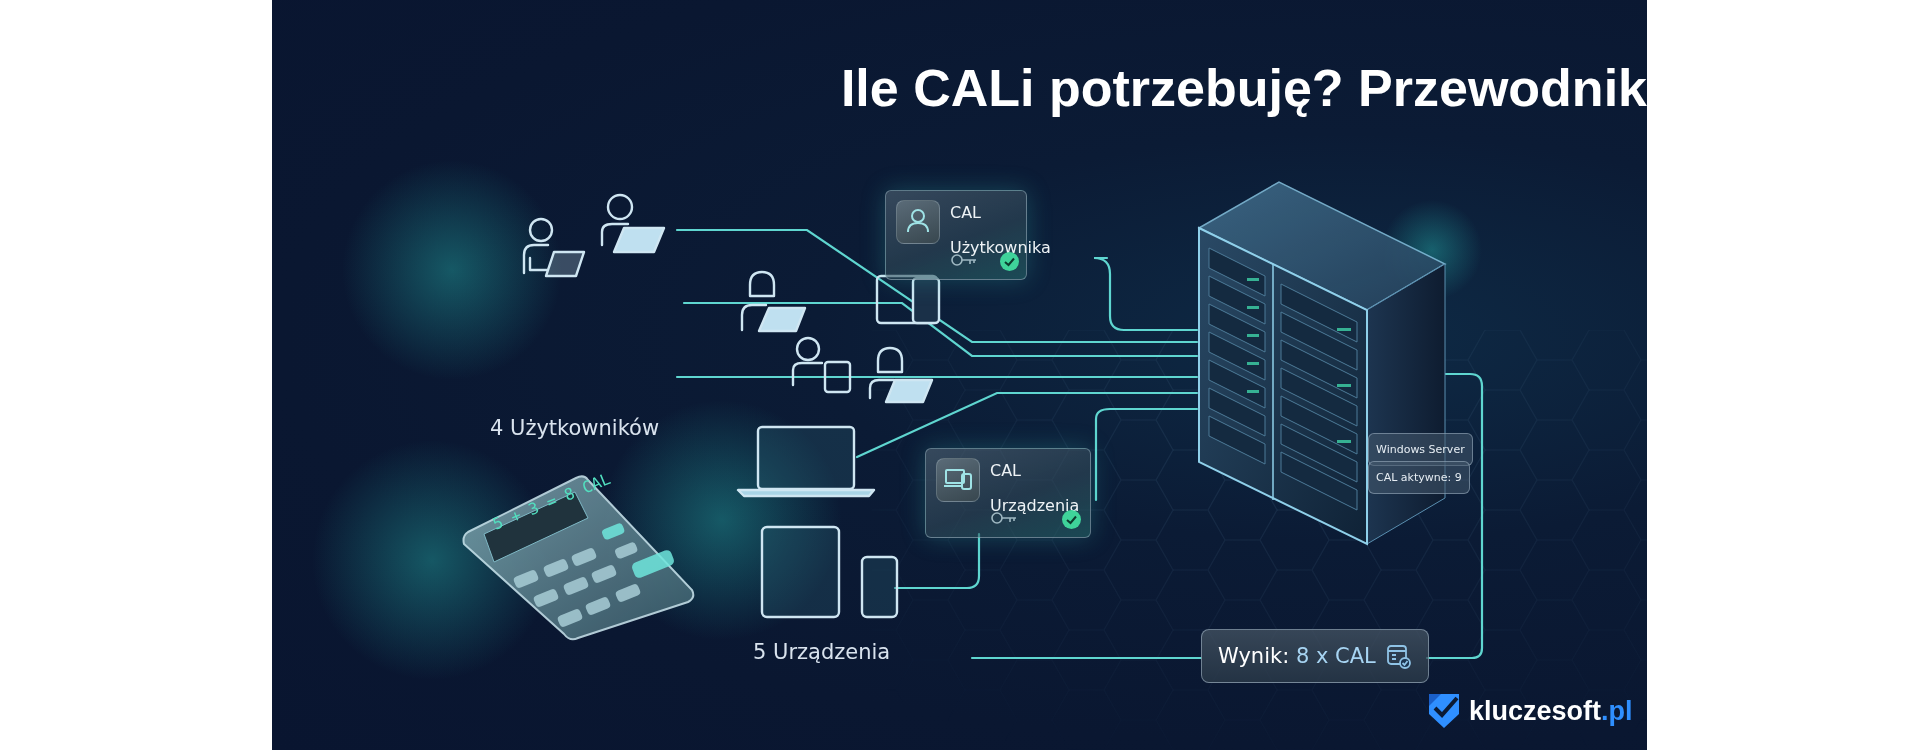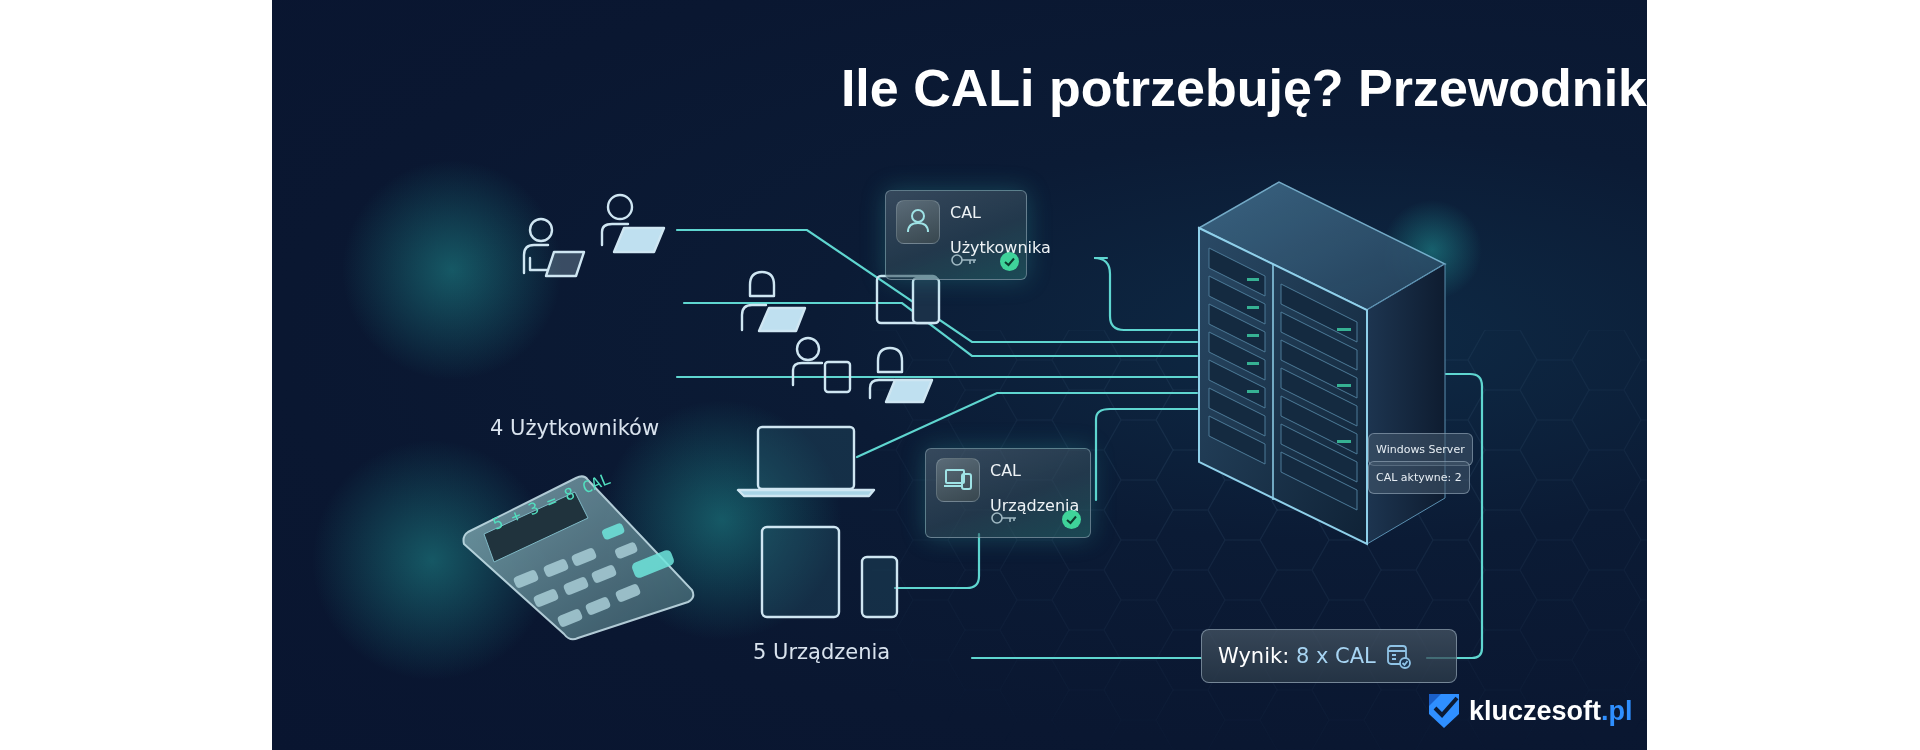--- a/index.html
+++ b/index.html
@@ -20,21 +20,21 @@
   .card .t1, .card .t2 { position:absolute; left:64px; color:#eef3f6; font-size:16px; font-family:"DejaVu Sans", sans-serif; }
   .card .t1 { top:12px; }
   .card .t2 { top:47px; }
   .check { position:absolute; width:19px; height:19px; border-radius:50%; background:#3fd39a; }
   .check svg { position:absolute; left:0; top:0; }
   .pill { position:absolute; border-radius:6px; border:1px solid rgba(170,190,205,0.5);
           background:rgba(70,90,110,0.55); color:#e6edf3; font-size:11px; padding:9px 7px;
           font-family:"DejaVu Sans", sans-serif; white-space:nowrap; }
   .result { position:absolute; left:929px; top:629px; width:226px; height:52px; border-radius:8px;
           border:1.5px solid rgba(170,190,205,0.55);
-          background: linear-gradient(180deg, rgba(70,85,100,0.75), rgba(45,60,75,0.75)); padding-left: 28px; }
+          background: linear-gradient(180deg, rgba(70,85,100,0.75), rgba(45,60,75,0.75)); }
   .result .lbl { position:absolute; left:16px; top:14px; font-size:21px; color:#ffffff; font-family:"DejaVu Sans", sans-serif; }
   .result .val { color:#a7d4f2; }
   .logo { position:absolute; left:1155px; top:690px; height:44px; }
   .logo .txt { position:absolute; left:42px; top:6px; font-size:27px; font-weight:bold; color:#ffffff; white-space:nowrap; }
   .logo .txt .tld { color:#2f8fff; }
 </style>
 </head>
 <body>
 
 <div class="panel">
@@ -232,21 +232,21 @@
       <rect x="60" y="156" width="12" height="3"></rect>
         <rect x="60" y="184" width="12" height="3"></rect>
       <rect x="60" y="212" width="12" height="3"></rect>
         <rect x="150" y="150" width="14" height="3"></rect>
       <rect x="150" y="206" width="14" height="3"></rect>
         <rect x="150" y="262" width="14" height="3"></rect>
     </g>
   </svg>
 
   <div class="pill" style="left:1096px; top:433px;">Windows Server</div>
-  <div class="pill" style="left:1096px; top:461px;">CAL aktywne: 2</div>
+  <div class="pill" style="left:1096px; top:461px;">CAL aktywne: 9</div>
 
 
   <div class="result">
     <div class="lbl">
       <span>Wynik: </span><span class="val">8 x CAL</span>
     </div>
     <svg style="position:absolute; left:184px; top:14px;" width="28" height="26">
       <g fill="none" stroke="#8fc3e6" stroke-width="1.8">
         <rect x="2" y="2" width="18" height="18" rx="3"></rect>
         <path d="M2 7 L20 7 M6 11 L10 11 M6 15 L10 15"></path>

